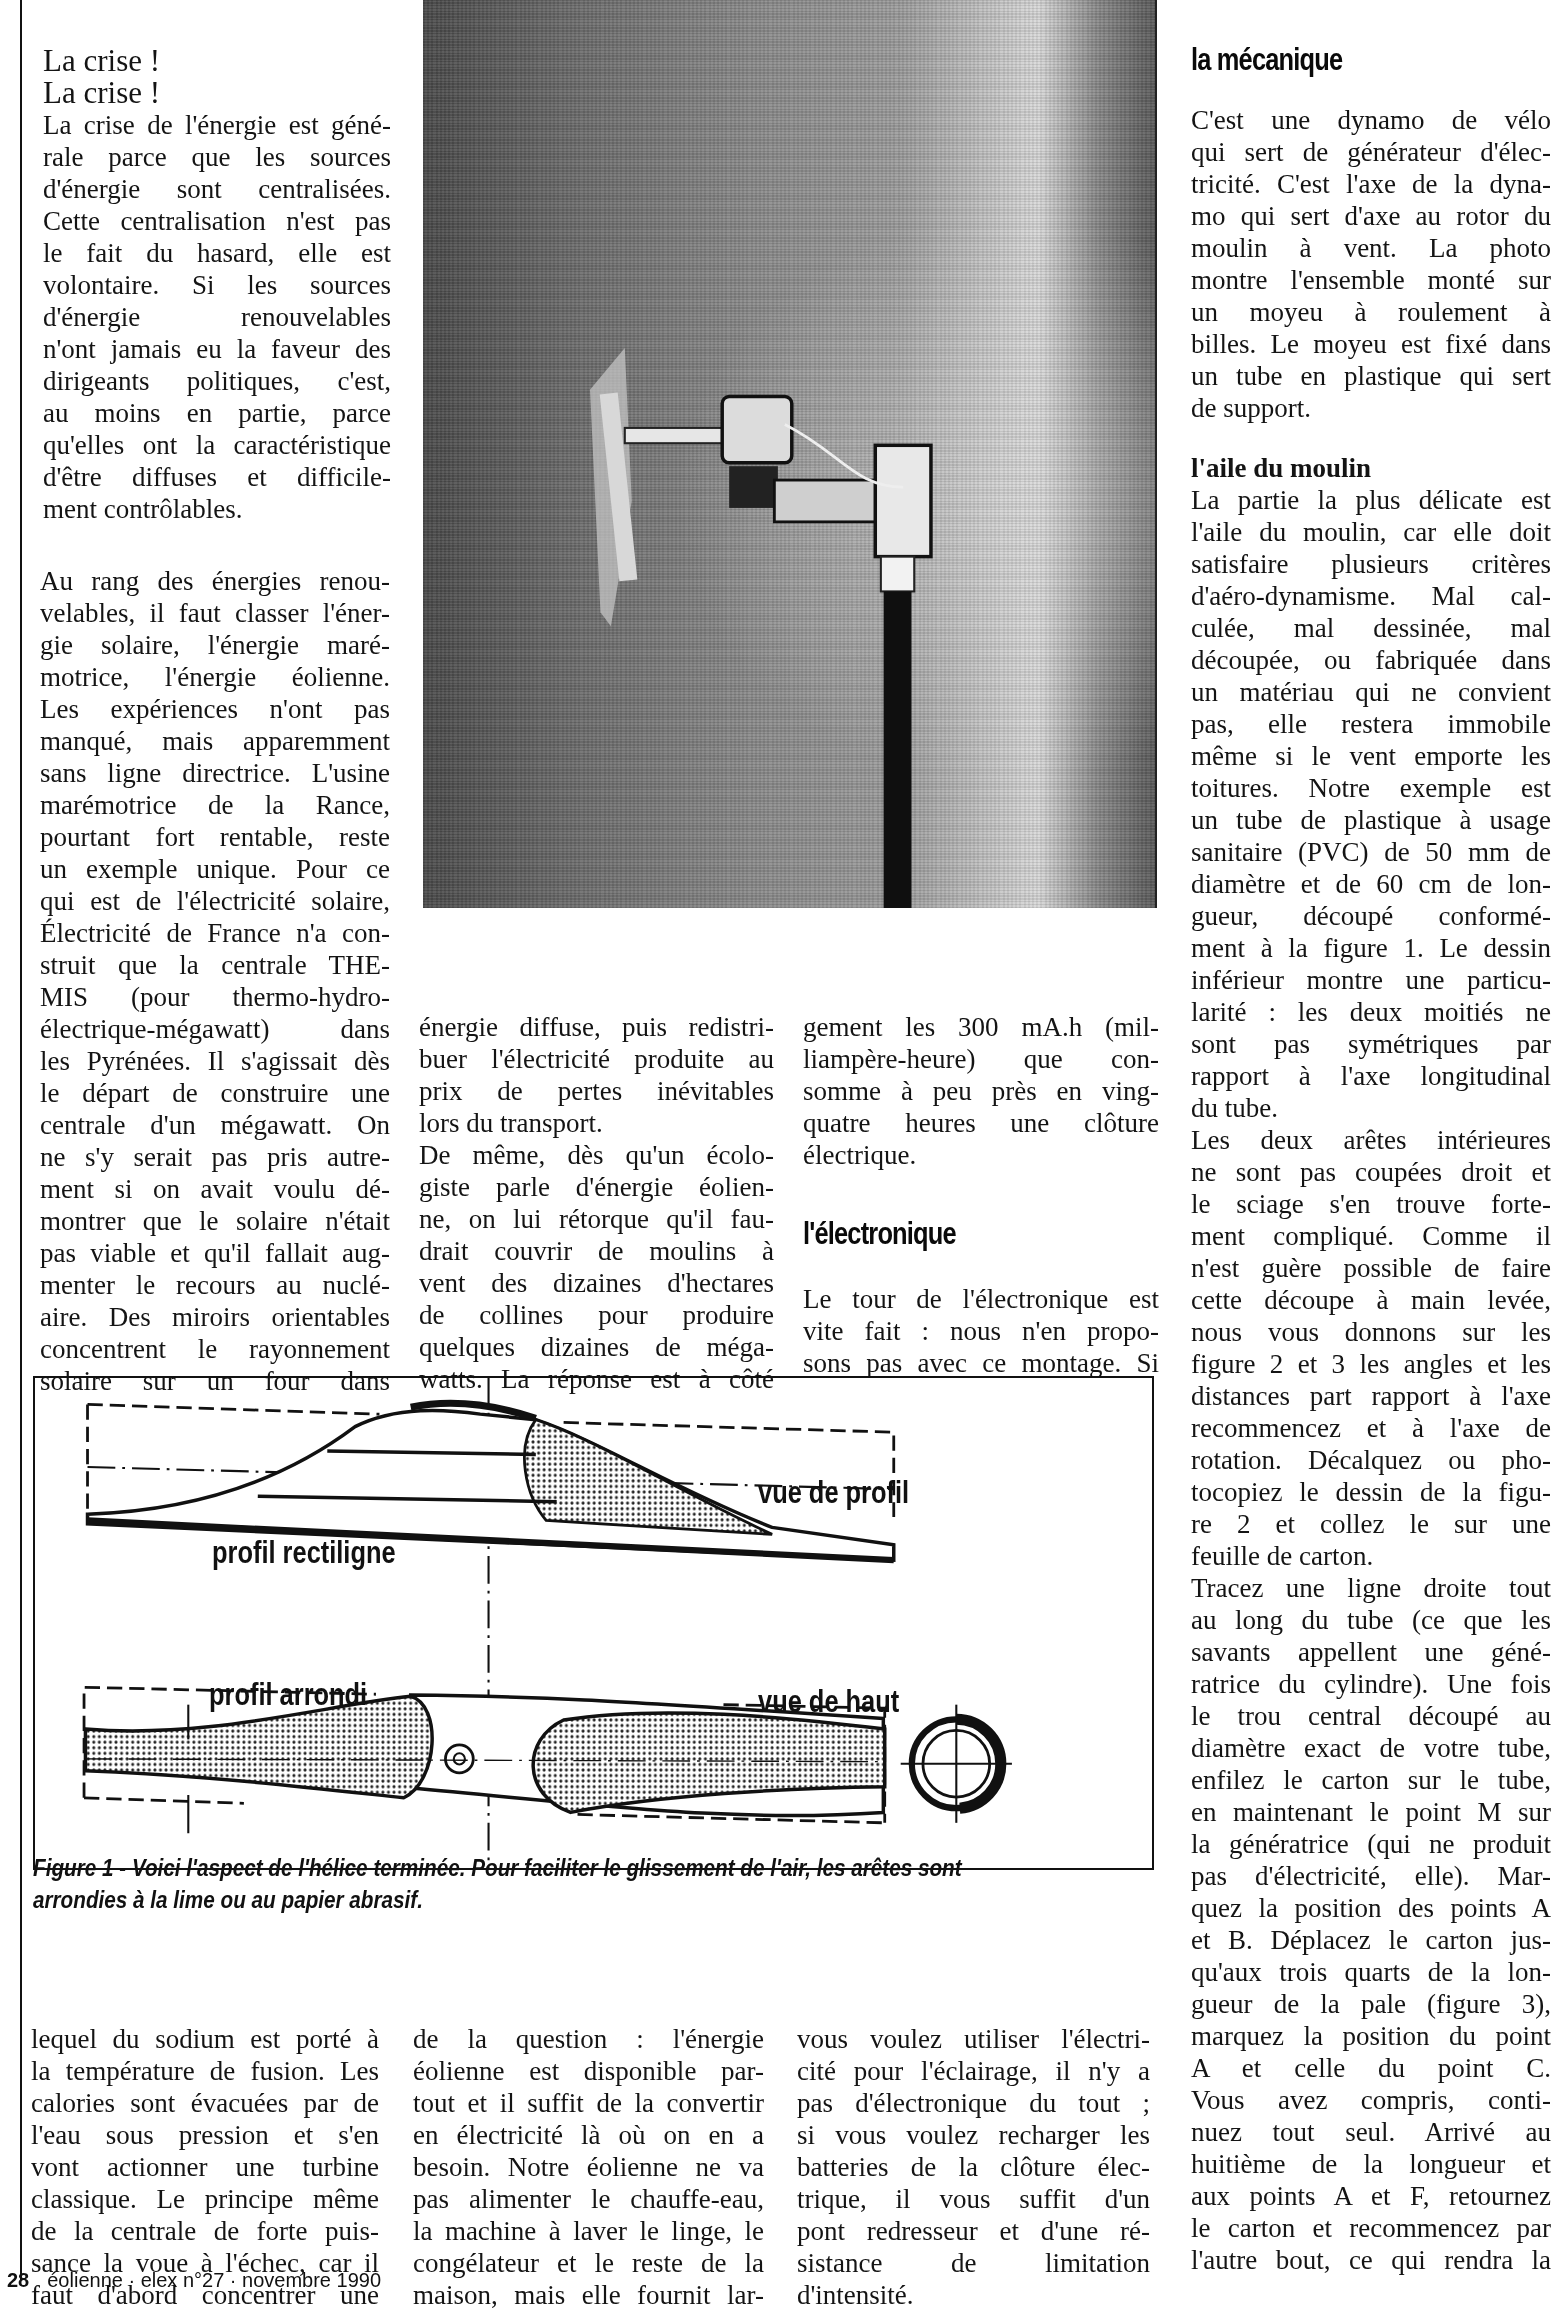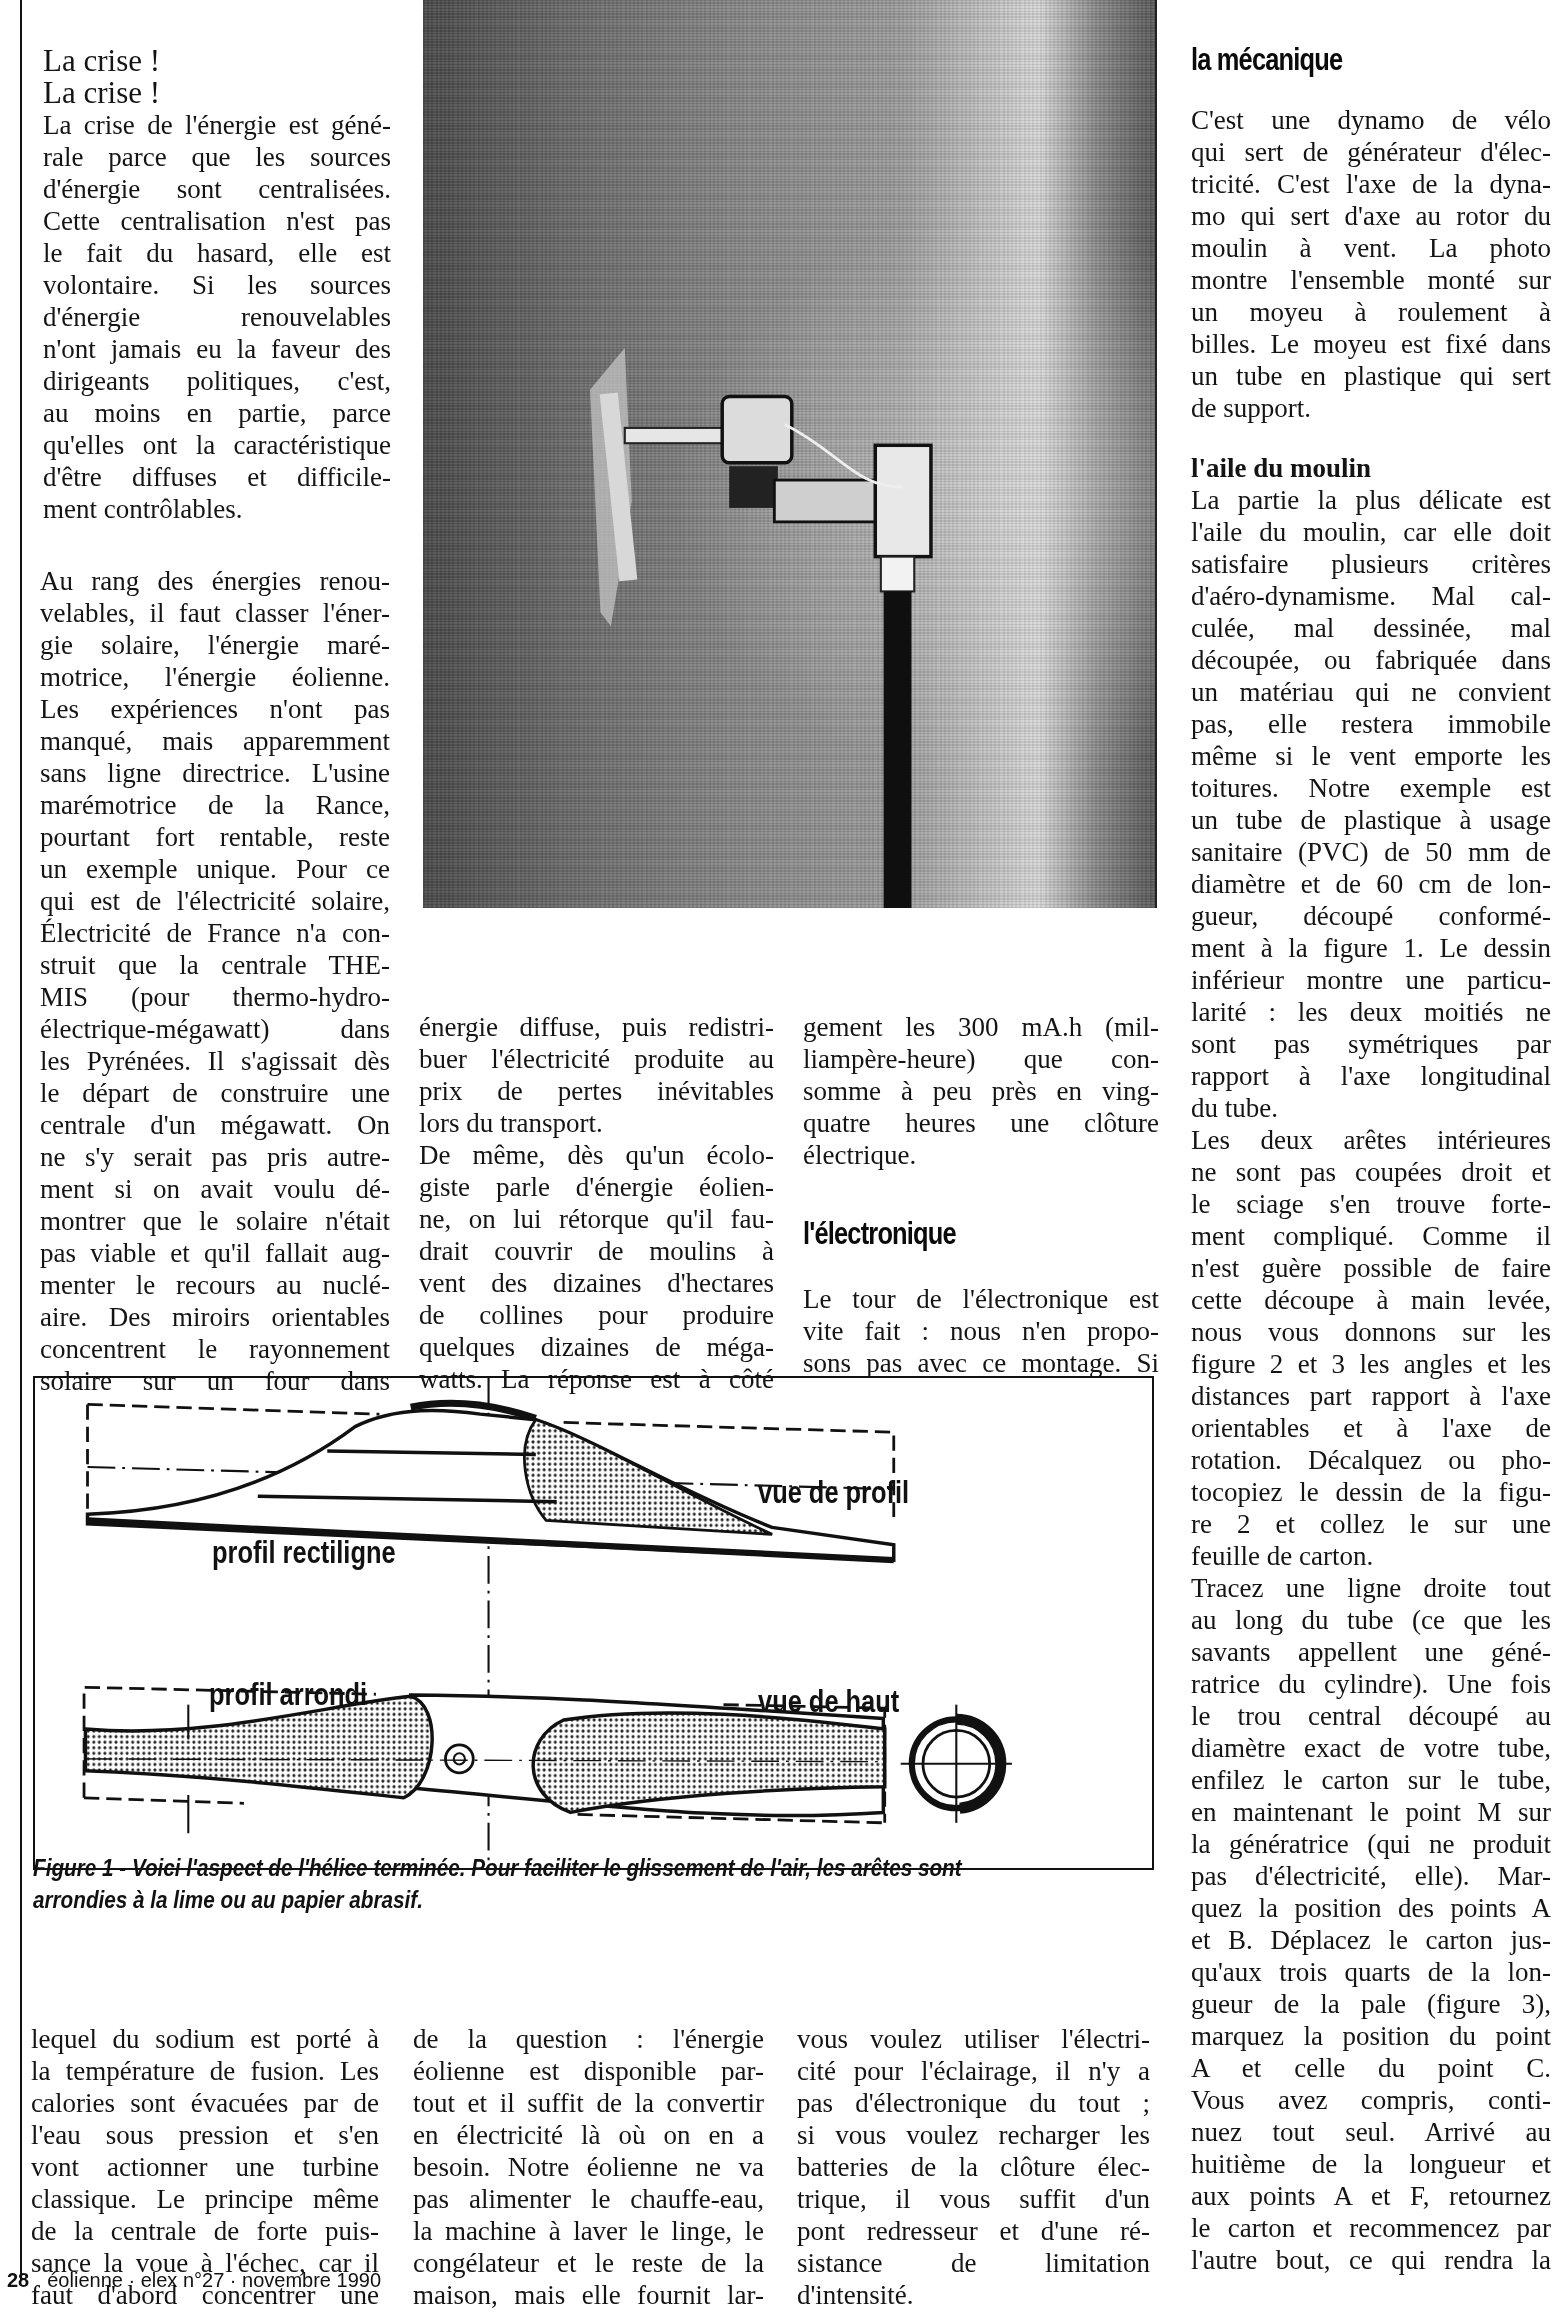--- a/index.html
+++ b/index.html
@@ -155,21 +155,21 @@
   <span class="line last">du tube.</span>
   <span class="line">Les deux arêtes intérieures</span>
   <span class="line">ne sont pas coupées droit et</span>
   <span class="line">le sciage s'en trouve forte-</span>
   <span class="line">ment compliqué. Comme il</span>
   <span class="line">n'est guère possible de faire</span>
   <span class="line">cette découpe à main levée,</span>
   <span class="line">nous vous donnons sur les</span>
   <span class="line">figure 2 et 3 les angles et les</span>
   <span class="line">distances part rapport à l'axe</span>
-  <span class="line">orientables et à l'axe de</span>
+  <span class="line">recommencez et à l'axe de</span>
   <span class="line">rotation. Décalquez ou pho-</span>
   <span class="line">tocopiez le dessin de la figu-</span>
   <span class="line">re 2 et collez le sur une</span>
   <span class="line last">feuille de carton.</span>
   <span class="line">Tracez une ligne droite tout</span>
   <span class="line">au long du tube (ce que les</span>
   <span class="line">savants appellent une géné-</span>
   <span class="line">ratrice du cylindre). Une fois</span>
   <span class="line">le trou central découpé au</span>
   <span class="line">diamètre exact de votre tube,</span>

